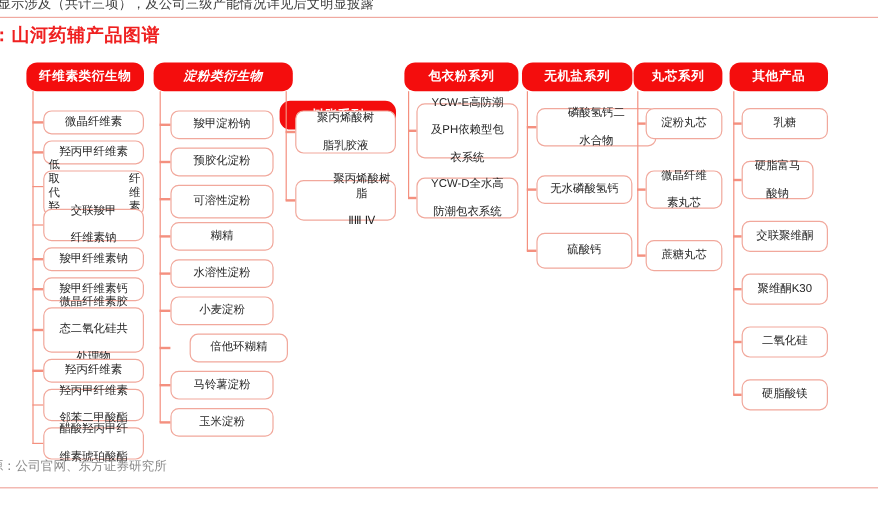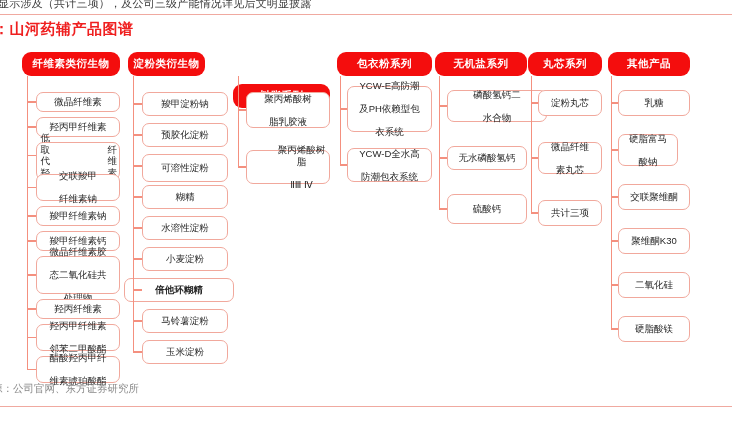--- a/index.html
+++ b/index.html
@@ -126,21 +126,21 @@
       <div class="elbow" style="left: 27px; top: 288.8px; width: 9px;"></div>
       <div class="node" style="left: 36px; top: 308px; width: 84px; height: 27px; display: flex; flex-direction: column;">
         <span>醋酸羟丙甲纤</span>
         <br>
         <span>维素琥珀酸酯</span>
       </div>
       <div class="elbow" style="left: 27px; top: 320.8px; width: 9px;"></div>
       <div class="spine" style="left: 27px; top: 28px; height: 293.5px;"></div>
     </div>
     <div class="col" style="left: 0px;">
-      <div class="hdr" style="left: 128px; width: 77px;">淀粉类衍生物</div>
+      <div class="hdr" style="left: 128px; width: 116px; font-style: italic;">淀粉类衍生物</div>
       <div class="node" style="left: 142px; top: 44px; width: 86px; height: 24px; display: flex; flex-direction: column;">
         <span>羧甲淀粉钠</span>
       </div>
       <div class="elbow" style="left: 133px; top: 55.3px; width: 9px;"></div>
       <div class="node" style="left: 142px; top: 75px; width: 86px; height: 24px; display: flex; flex-direction: column;">
         <span>预胶化淀粉</span>
       </div>
       <div class="elbow" style="left: 133px; top: 86.3px; width: 9px;"></div>
       <div class="node" style="left: 142px; top: 106px; width: 86px; height: 28px; display: flex; flex-direction: column;">
         <span>可溶性淀粉</span>
@@ -151,21 +151,21 @@
       </div>
       <div class="elbow" style="left: 133px; top: 148.3px; width: 9px;"></div>
       <div class="node" style="left: 142px; top: 168px; width: 86px; height: 24px; display: flex; flex-direction: column;">
         <span>水溶性淀粉</span>
       </div>
       <div class="elbow" style="left: 133px; top: 179.3px; width: 9px;"></div>
       <div class="node" style="left: 142px; top: 199px; width: 86px; height: 24px; display: flex; flex-direction: column;">
         <span>小麦淀粉</span>
       </div>
       <div class="elbow" style="left: 133px; top: 210.3px; width: 9px;"></div>
-      <div class="node" style="left: 124px; top: 230px; width: 110px; height: 24px; display: flex; flex-direction: column; font-weight: bold;">
+      <div class="node" style="left: 158px; top: 230px; width: 82px; height: 24px; display: flex; flex-direction: column;">
         <span>倍他环糊精</span>
       </div>
       <div class="elbow" style="left: 133px; top: 241.3px; width: 9px;"></div>
       <div class="node" style="left: 142px; top: 261px; width: 86px; height: 24px; display: flex; flex-direction: column;">
         <span>马铃薯淀粉</span>
       </div>
       <div class="elbow" style="left: 133px; top: 272.3px; width: 9px;"></div>
       <div class="node" style="left: 142px; top: 292px; width: 86px; height: 24px; display: flex; flex-direction: column;">
         <span>玉米淀粉</span>
       </div>
@@ -230,21 +230,21 @@
         <span>淀粉丸芯</span>
       </div>
       <div class="elbow" style="left: 531px; top: 54.3px; width: 7px;"></div>
       <div class="node" style="left: 538px; top: 94px; width: 64px; height: 32px; display: flex; flex-direction: column;">
         <span>微晶纤维</span>
         <br>
         <span>素丸芯</span>
       </div>
       <div class="elbow" style="left: 531px; top: 109.3px; width: 7px;"></div>
       <div class="node" style="left: 538px; top: 152px; width: 64px; height: 26px; display: flex; flex-direction: column;">
-        <span>共计三项</span>
+        <span>蔗糖丸芯</span>
       </div>
       <div class="elbow" style="left: 531px; top: 164.3px; width: 7px;"></div>
       <div class="spine" style="left: 531px; top: 28px; height: 137px;"></div>
     </div>
     <div class="col" style="left: 0px;">
       <div class="hdr" style="left: 608px; width: 82px;">其他产品</div>
       <div class="node" style="left: 618px; top: 42px; width: 72px; height: 26px; display: flex; flex-direction: column;">
         <span>乳糖</span>
       </div>
       <div class="elbow" style="left: 611px; top: 54.3px; width: 7px;"></div>

